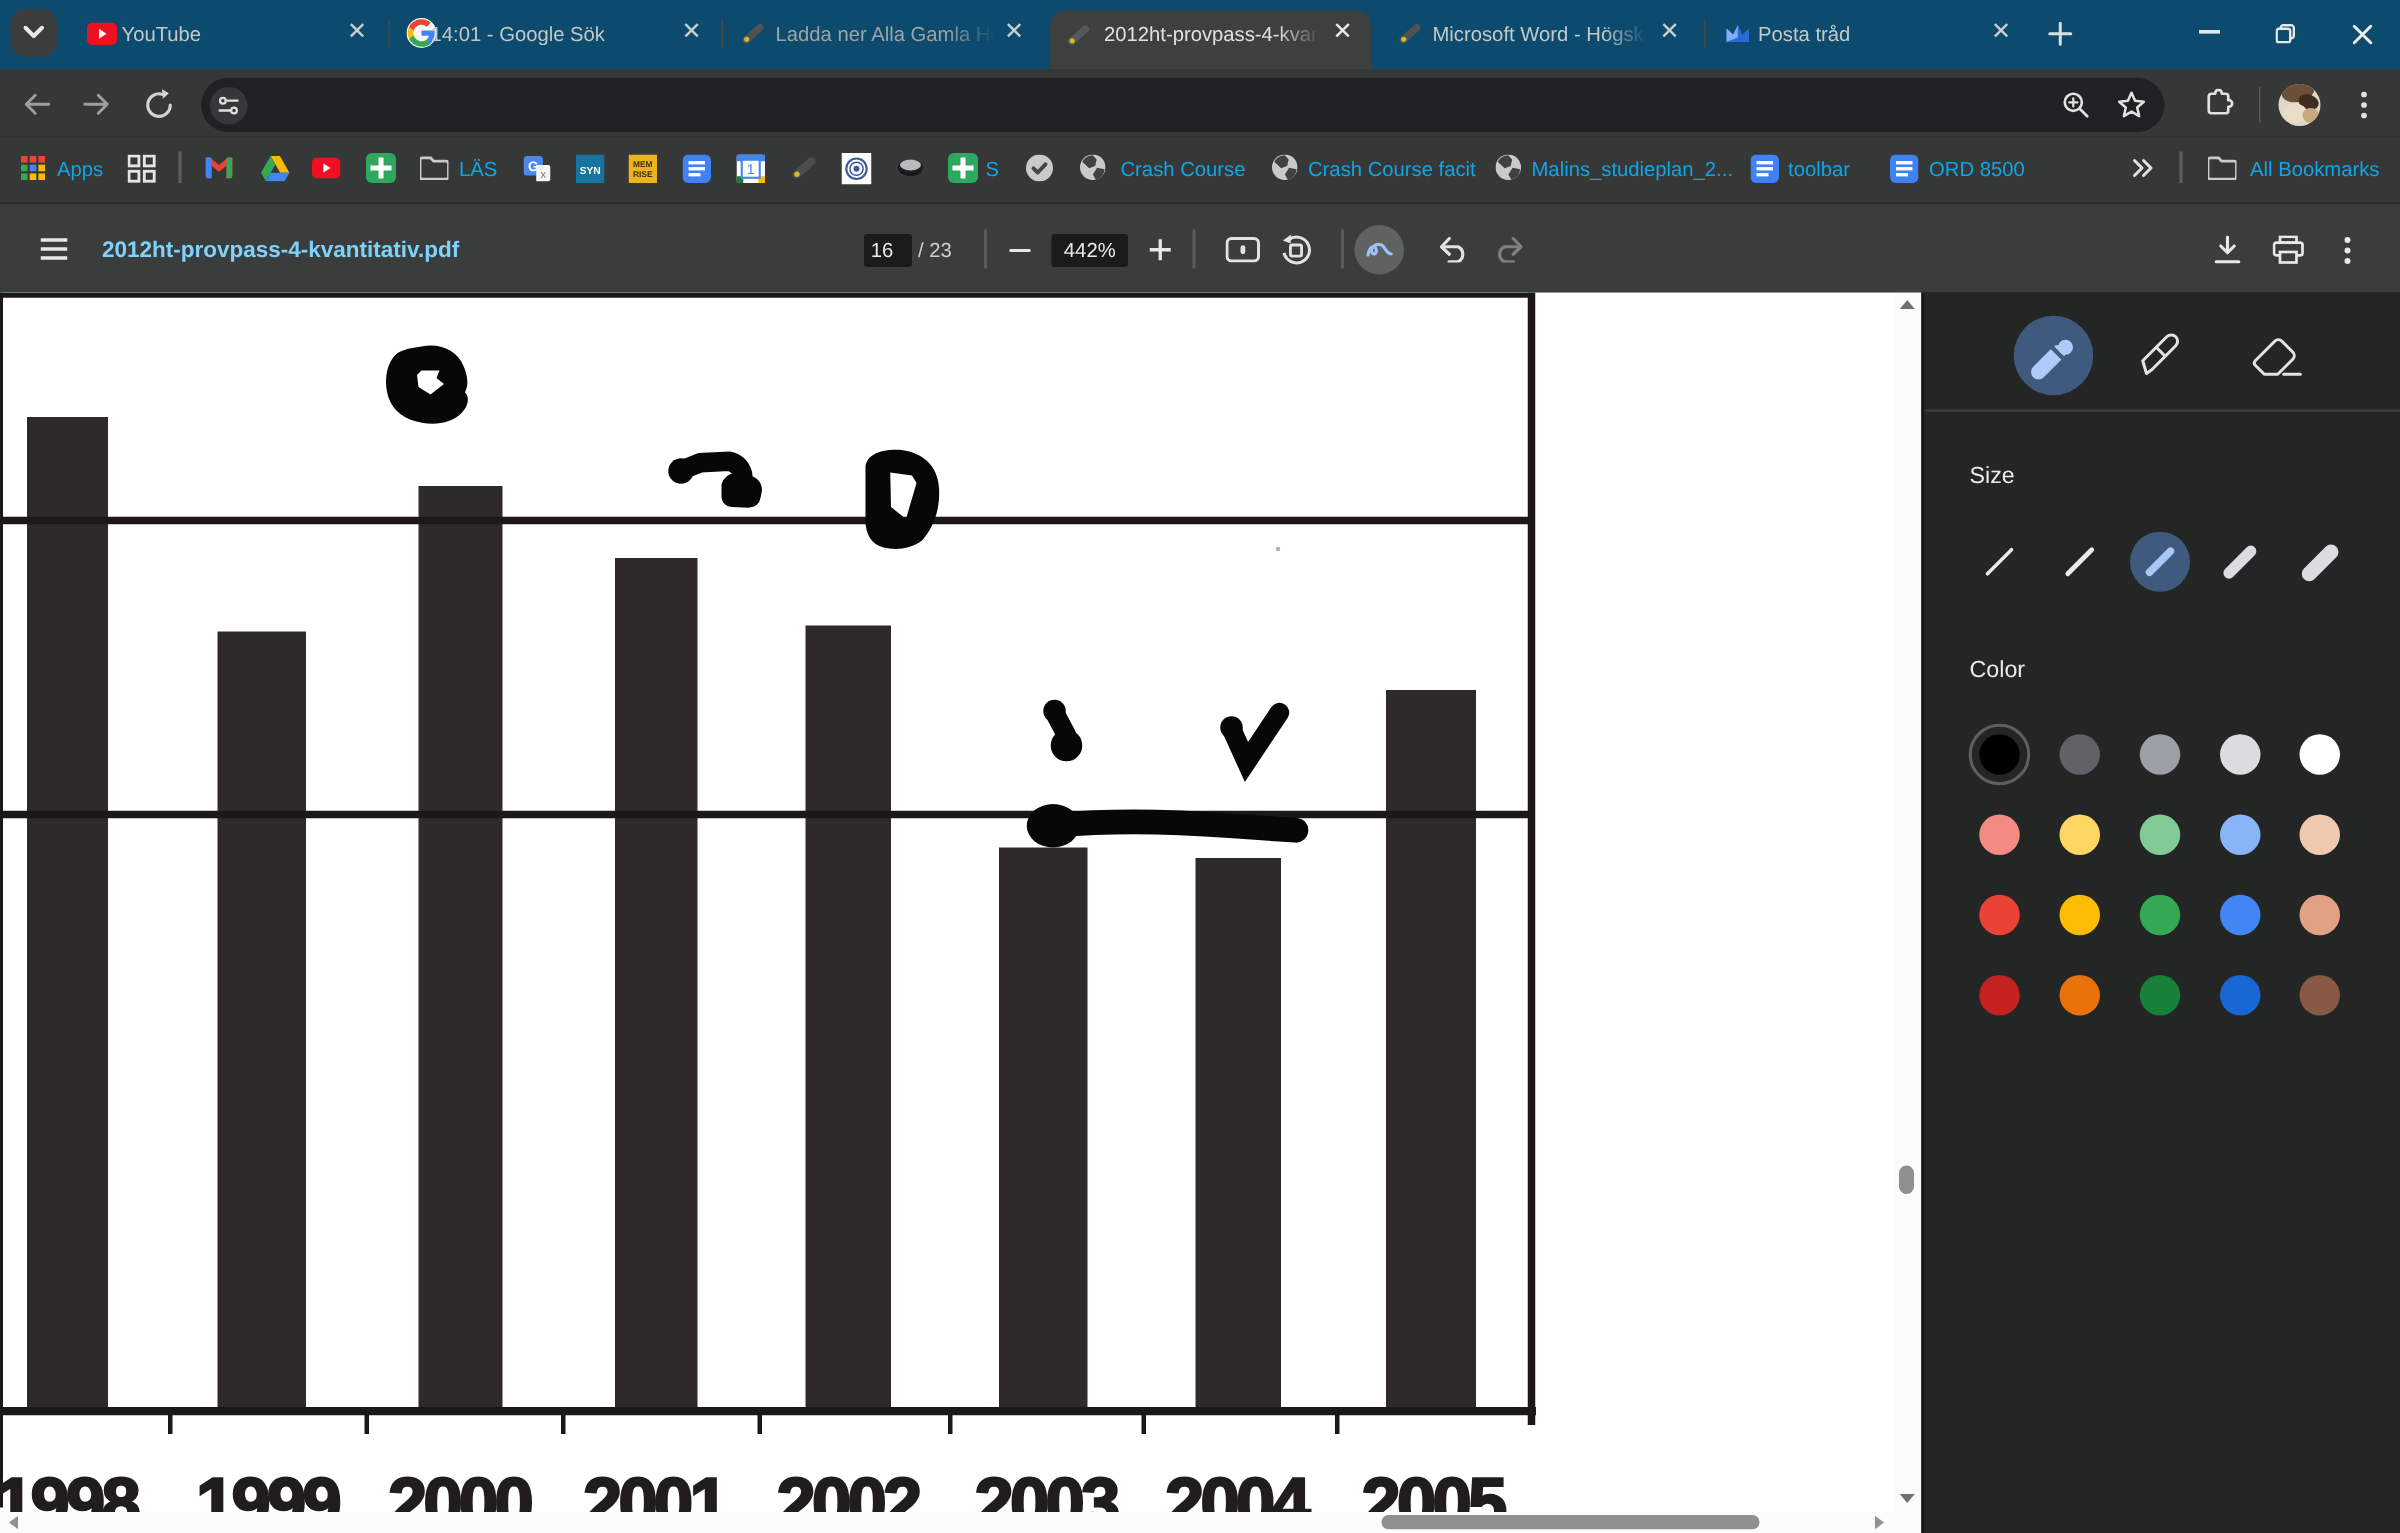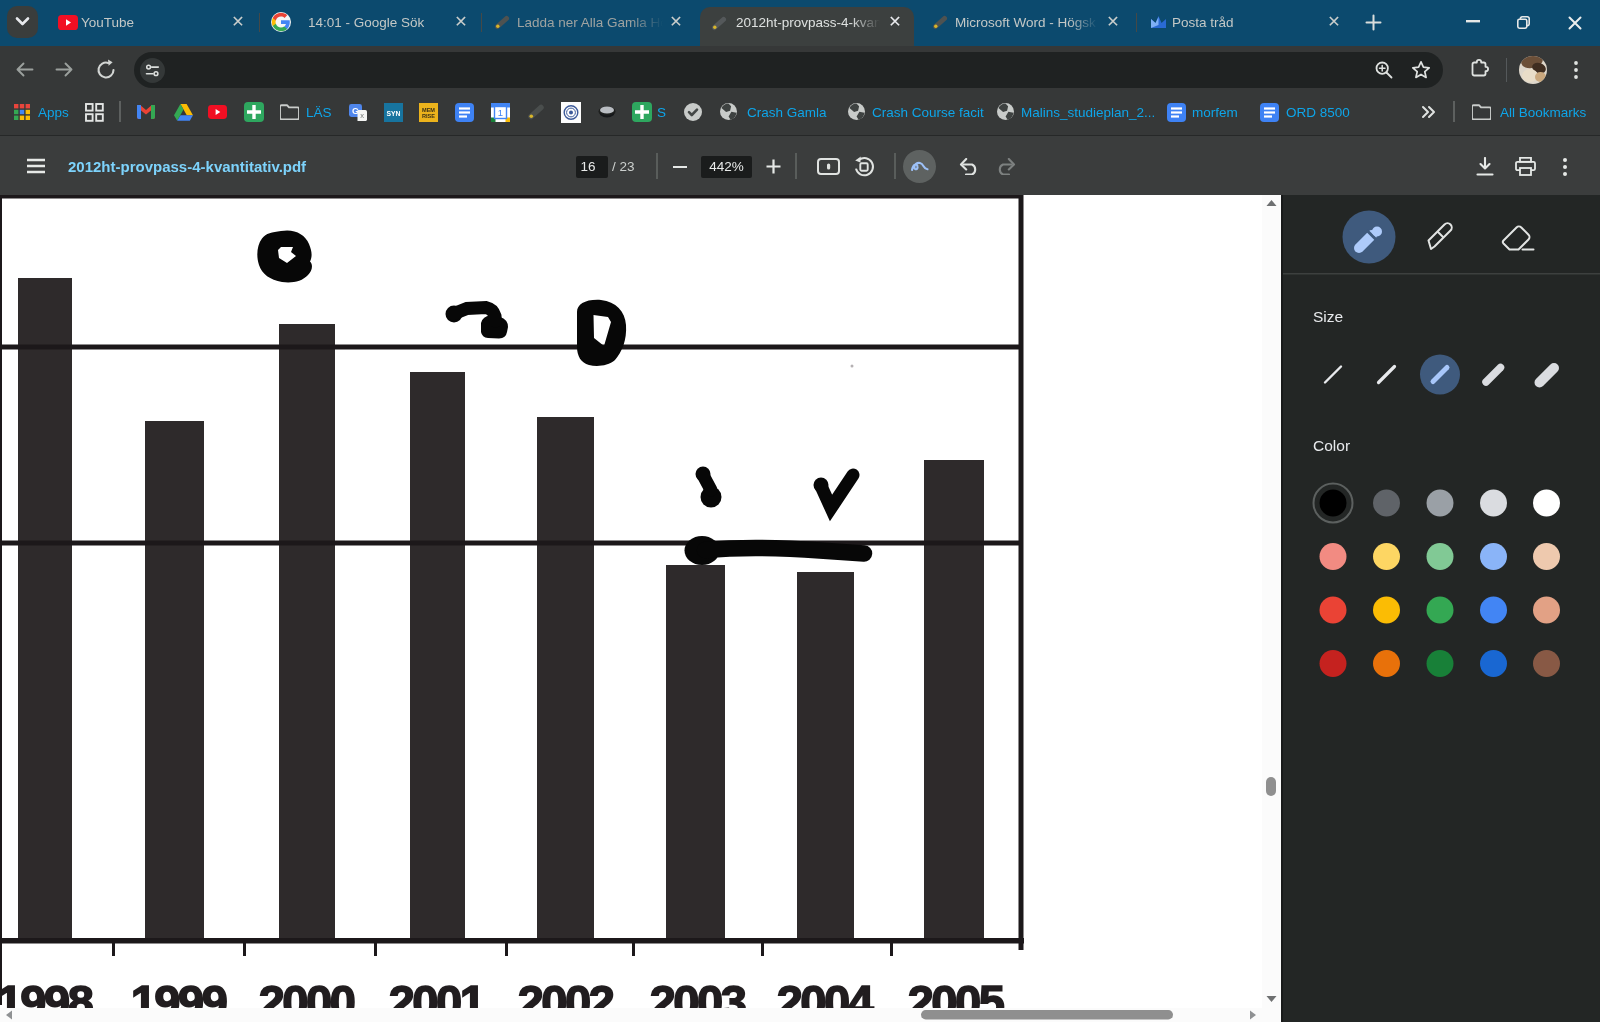--- a/index.html
+++ b/index.html
@@ -39,21 +39,21 @@
     <div class="tclose" style="left:230px;">✕</div>
     <div class="tsep" style="left:259px;"></div>
 
     <svg class="abs" style="left:271px;top:12px;" width="20" height="20" viewBox="0 0 48 48">
         <circle cx="24" cy="24" r="24" fill="#f5f6f5"></circle>
         <path fill="#4285F4" d="M45.1 24.5c0-1.6-.1-3.1-.4-4.5H24v8.5h11.8c-.5 2.8-2.1 5.1-4.4 6.7v5.6h7.2c4.2-3.9 6.5-9.6 6.5-16.3z"></path>
         <path fill="#34A853" d="M24 46c6 0 11-2 14.7-5.4l-7.2-5.6c-2 1.3-4.5 2.1-7.5 2.1-5.8 0-10.7-3.9-12.4-9.2H4.2v5.8C7.8 40.9 15.3 46 24 46z"></path>
         <path fill="#FBBC05" d="M11.6 27.9c-.4-1.3-.7-2.6-.7-3.9s.2-2.7.7-3.9v-5.8H4.2C2.8 17.1 2 20.4 2 24s.8 6.9 2.2 9.7l7.4-5.8z"></path>
         <path fill="#EA4335" d="M24 10.8c3.3 0 6.2 1.1 8.5 3.3l6.4-6.4C35 4.1 30 2 24 2 15.3 2 7.8 7.1 4.2 14.3l7.4 5.8c1.7-5.3 6.6-9.3 12.4-9.3z"></path>
       </svg>
-    <div class="tabtitle" style="left:308px;">14:01 - Google Sök</div>
+    <div class="tabtitle" style="left:287px;">14:01 - Google Sök</div>
     <div class="tclose" style="left:453px;">✕</div>
     <div class="tsep" style="left:481px;"></div>
 
     <svg class="abs" style="left:494px;top:15px;" width="17" height="15" viewBox="0 0 17 15">
         <path d="M3.5 11.5 L12.5 3.5" stroke="#4e5251" stroke-width="5" stroke-linecap="round"></path>
         <circle cx="3.8" cy="11.2" r="1.7" fill="#d8b62a"></circle>
       </svg>
     <div class="tabtitle" style="left:517px;width:146px;color:#9fa3a1;-webkit-mask-image:linear-gradient(90deg,#000 78%,transparent 100%);">Ladda ner Alla Gamla Hö</div>
     <div class="tclose" style="left:668px;">✕</div>
 
@@ -259,41 +259,41 @@
 
     <svg class="abs" style="left:684px;top:103px;" width="18" height="18" viewBox="0 0 18 18">
         <circle cx="9" cy="9" r="9" fill="#c8cbc9"></circle>
         <path d="M5 9.2 L7.8 12 L13 6.6" stroke="#434746" stroke-width="2.6" fill="none" stroke-linecap="round" stroke-linejoin="round"></path>
       </svg>
 
     <svg class="abs" style="left:720px;top:103px;" width="17" height="17" viewBox="0 0 17 17">
         <circle cx="8.5" cy="8.5" r="8.5" fill="#c8cbc9"></circle>
         <path d="M8.5 0.5 a8 8 0 0 0 -7 4.4 l4.6 4.2 4 -1.4 1 -4.4 z M16.4 9.8 l-5 -1 -2.8 4.6 2 3.4 a8 8 0 0 0 5.8 -7 z" fill="#3e4241"></path>
       </svg>
-    <div class="bktxt" style="left:747px;">Crash Gamla</div>
+    <div class="bktxt" style="left:747px;">Crash Course</div>
 
     <svg class="abs" style="left:848px;top:103px;" width="17" height="17" viewBox="0 0 17 17">
         <circle cx="8.5" cy="8.5" r="8.5" fill="#c8cbc9"></circle>
         <path d="M8.5 0.5 a8 8 0 0 0 -7 4.4 l4.6 4.2 4 -1.4 1 -4.4 z M16.4 9.8 l-5 -1 -2.8 4.6 2 3.4 a8 8 0 0 0 5.8 -7 z" fill="#3e4241"></path>
       </svg>
     <div class="bktxt" style="left:872px;">Crash Course facit</div>
 
     <svg class="abs" style="left:997px;top:103px;" width="17" height="17" viewBox="0 0 17 17">
         <circle cx="8.5" cy="8.5" r="8.5" fill="#c8cbc9"></circle>
         <path d="M8.5 0.5 a8 8 0 0 0 -7 4.4 l4.6 4.2 4 -1.4 1 -4.4 z M16.4 9.8 l-5 -1 -2.8 4.6 2 3.4 a8 8 0 0 0 5.8 -7 z" fill="#3e4241"></path>
       </svg>
     <div class="bktxt" style="left:1021px;">Malins_studieplan_2...</div>
 
     <svg class="abs" style="left:1167px;top:103px;" width="19" height="19" viewBox="0 0 19 19">
         <rect width="19" height="19" rx="4" fill="#3e82f4"></rect>
         <rect x="4" y="4.4" width="11" height="2.2" fill="#fff"></rect>
         <rect x="4" y="8.4" width="11" height="2.2" fill="#fff"></rect>
         <rect x="4" y="12.4" width="8" height="2.2" fill="#fff"></rect>
       </svg>
-    <div class="bktxt" style="left:1192px;">morfem</div>
+    <div class="bktxt" style="left:1192px;">toolbar</div>
 
     <svg class="abs" style="left:1260px;top:103px;" width="19" height="19" viewBox="0 0 19 19">
         <rect width="19" height="19" rx="4" fill="#3e82f4"></rect>
         <rect x="4" y="4.4" width="11" height="2.2" fill="#fff"></rect>
         <rect x="4" y="8.4" width="11" height="2.2" fill="#fff"></rect>
         <rect x="4" y="12.4" width="8" height="2.2" fill="#fff"></rect>
       </svg>
     <div class="bktxt" style="left:1286px;">ORD 8500</div>
 
     <svg class="abs" style="left:1421px;top:105px;" width="16" height="14" viewBox="0 0 16 14">

